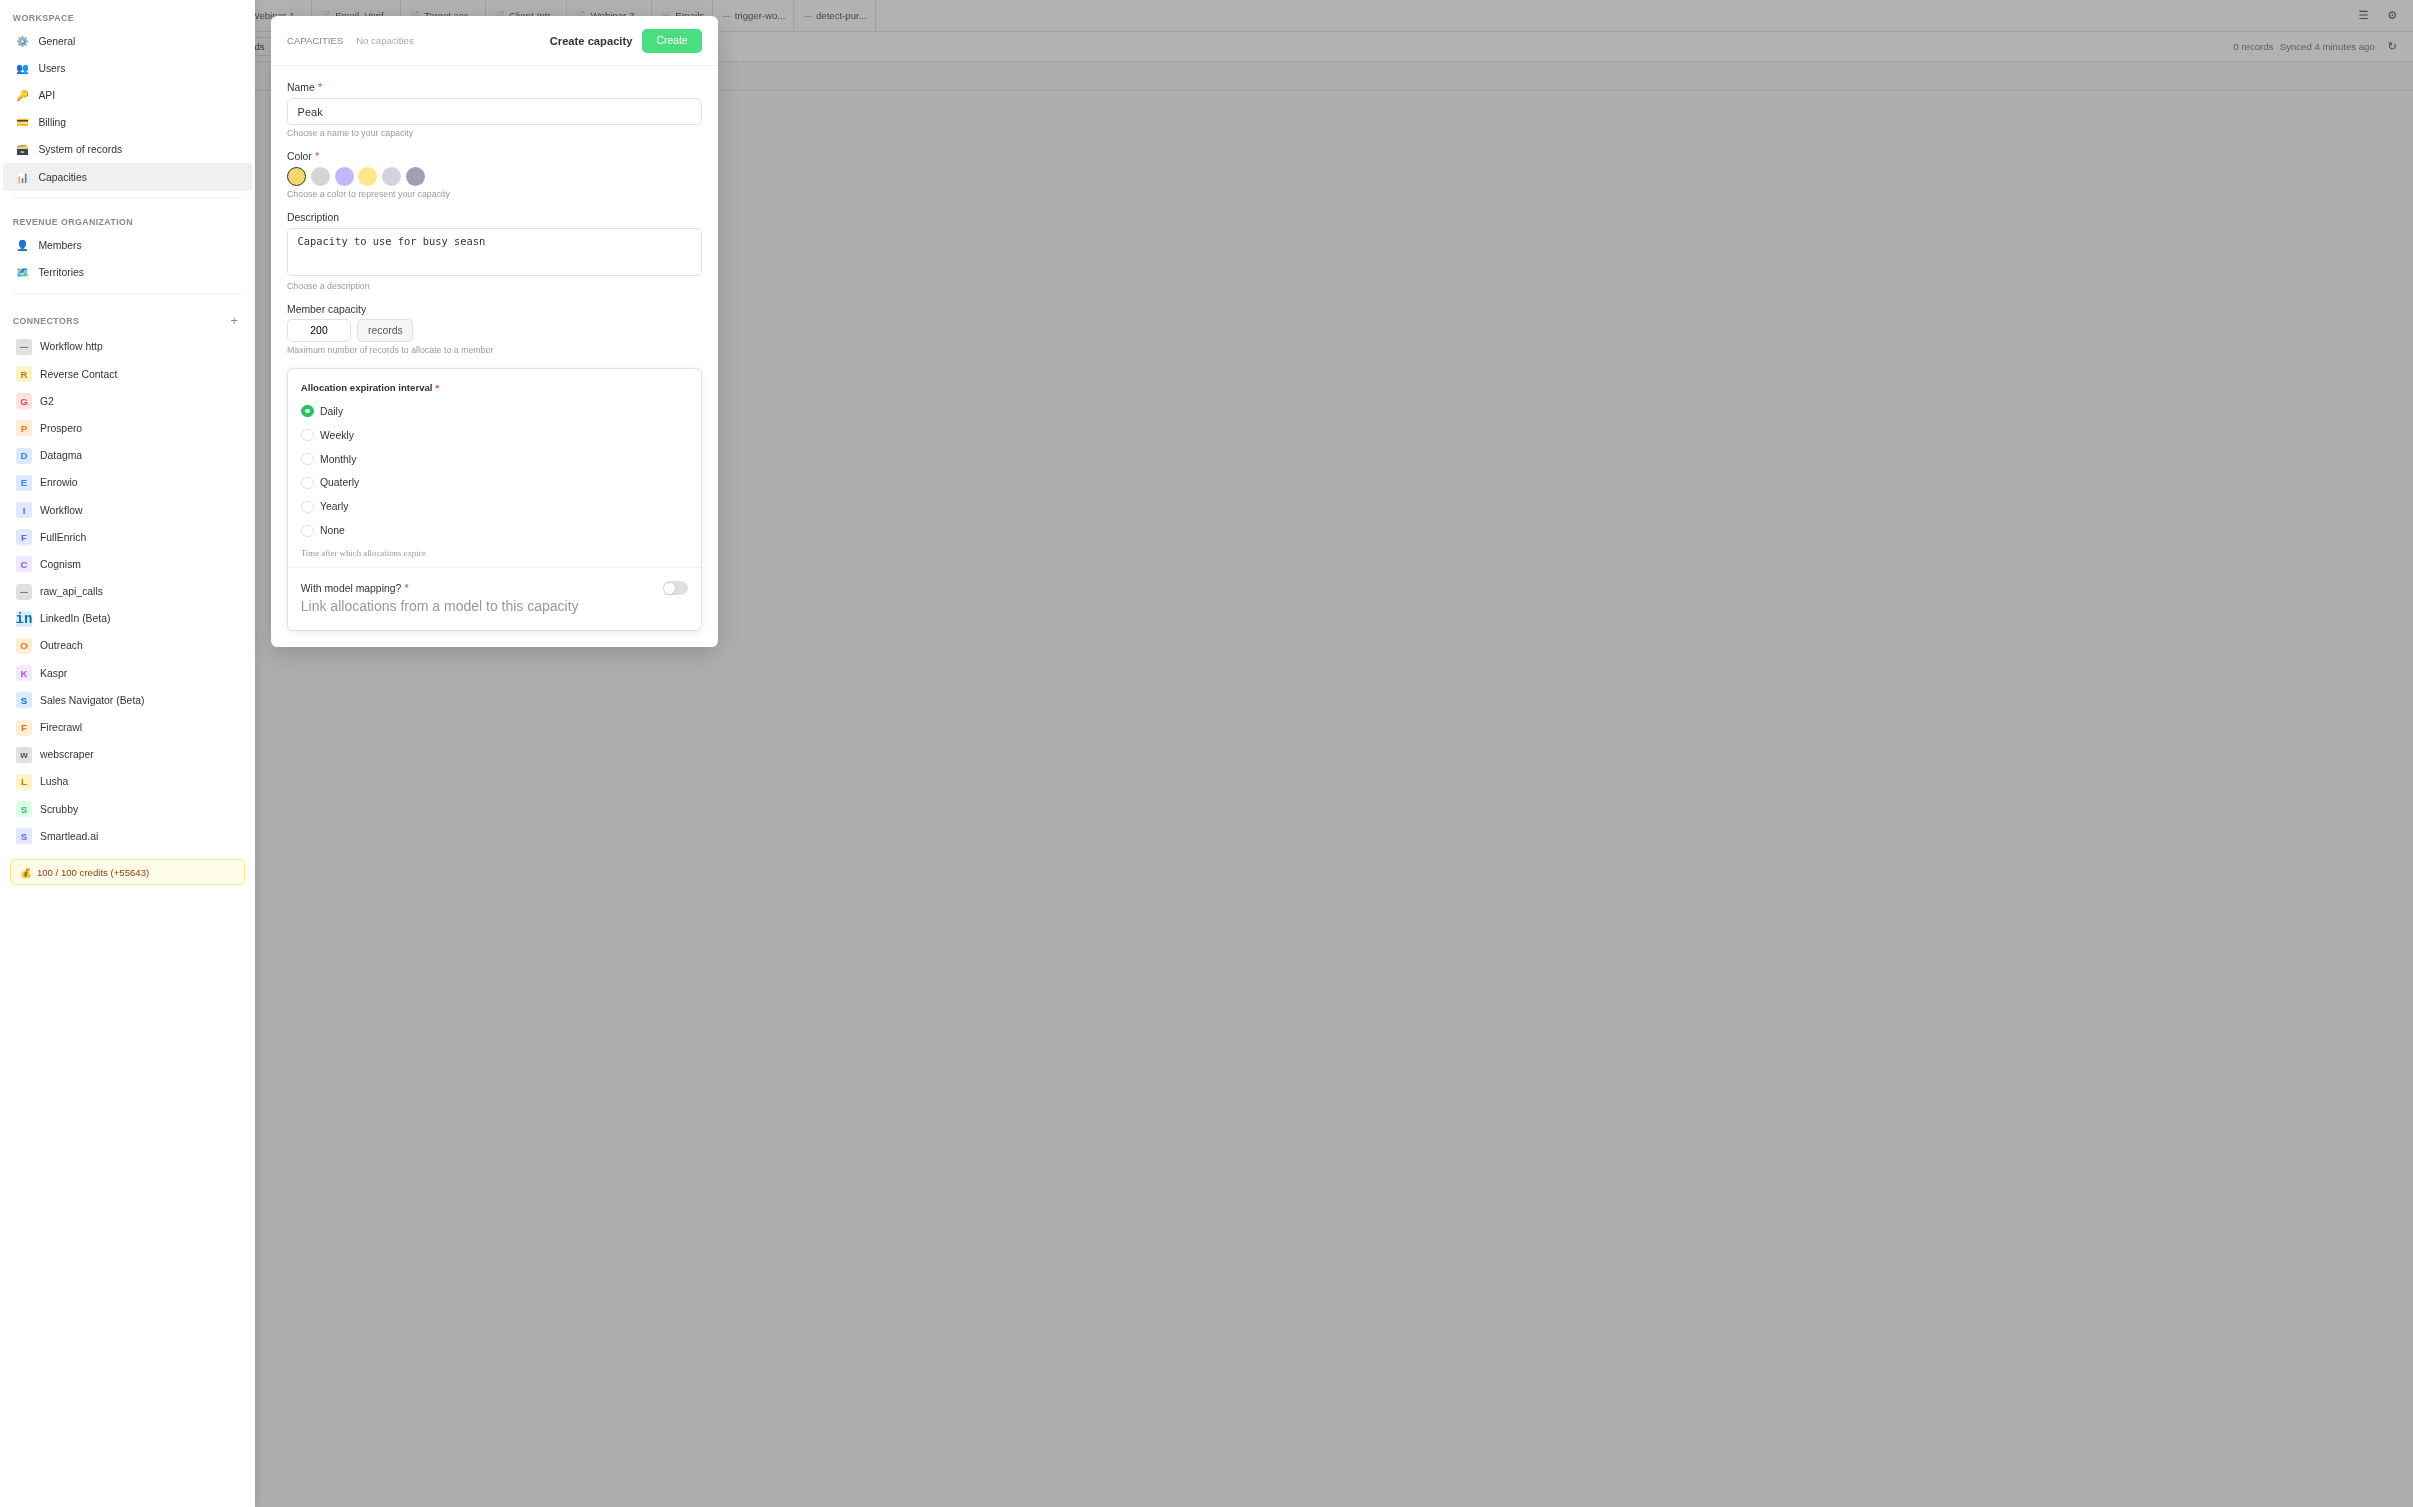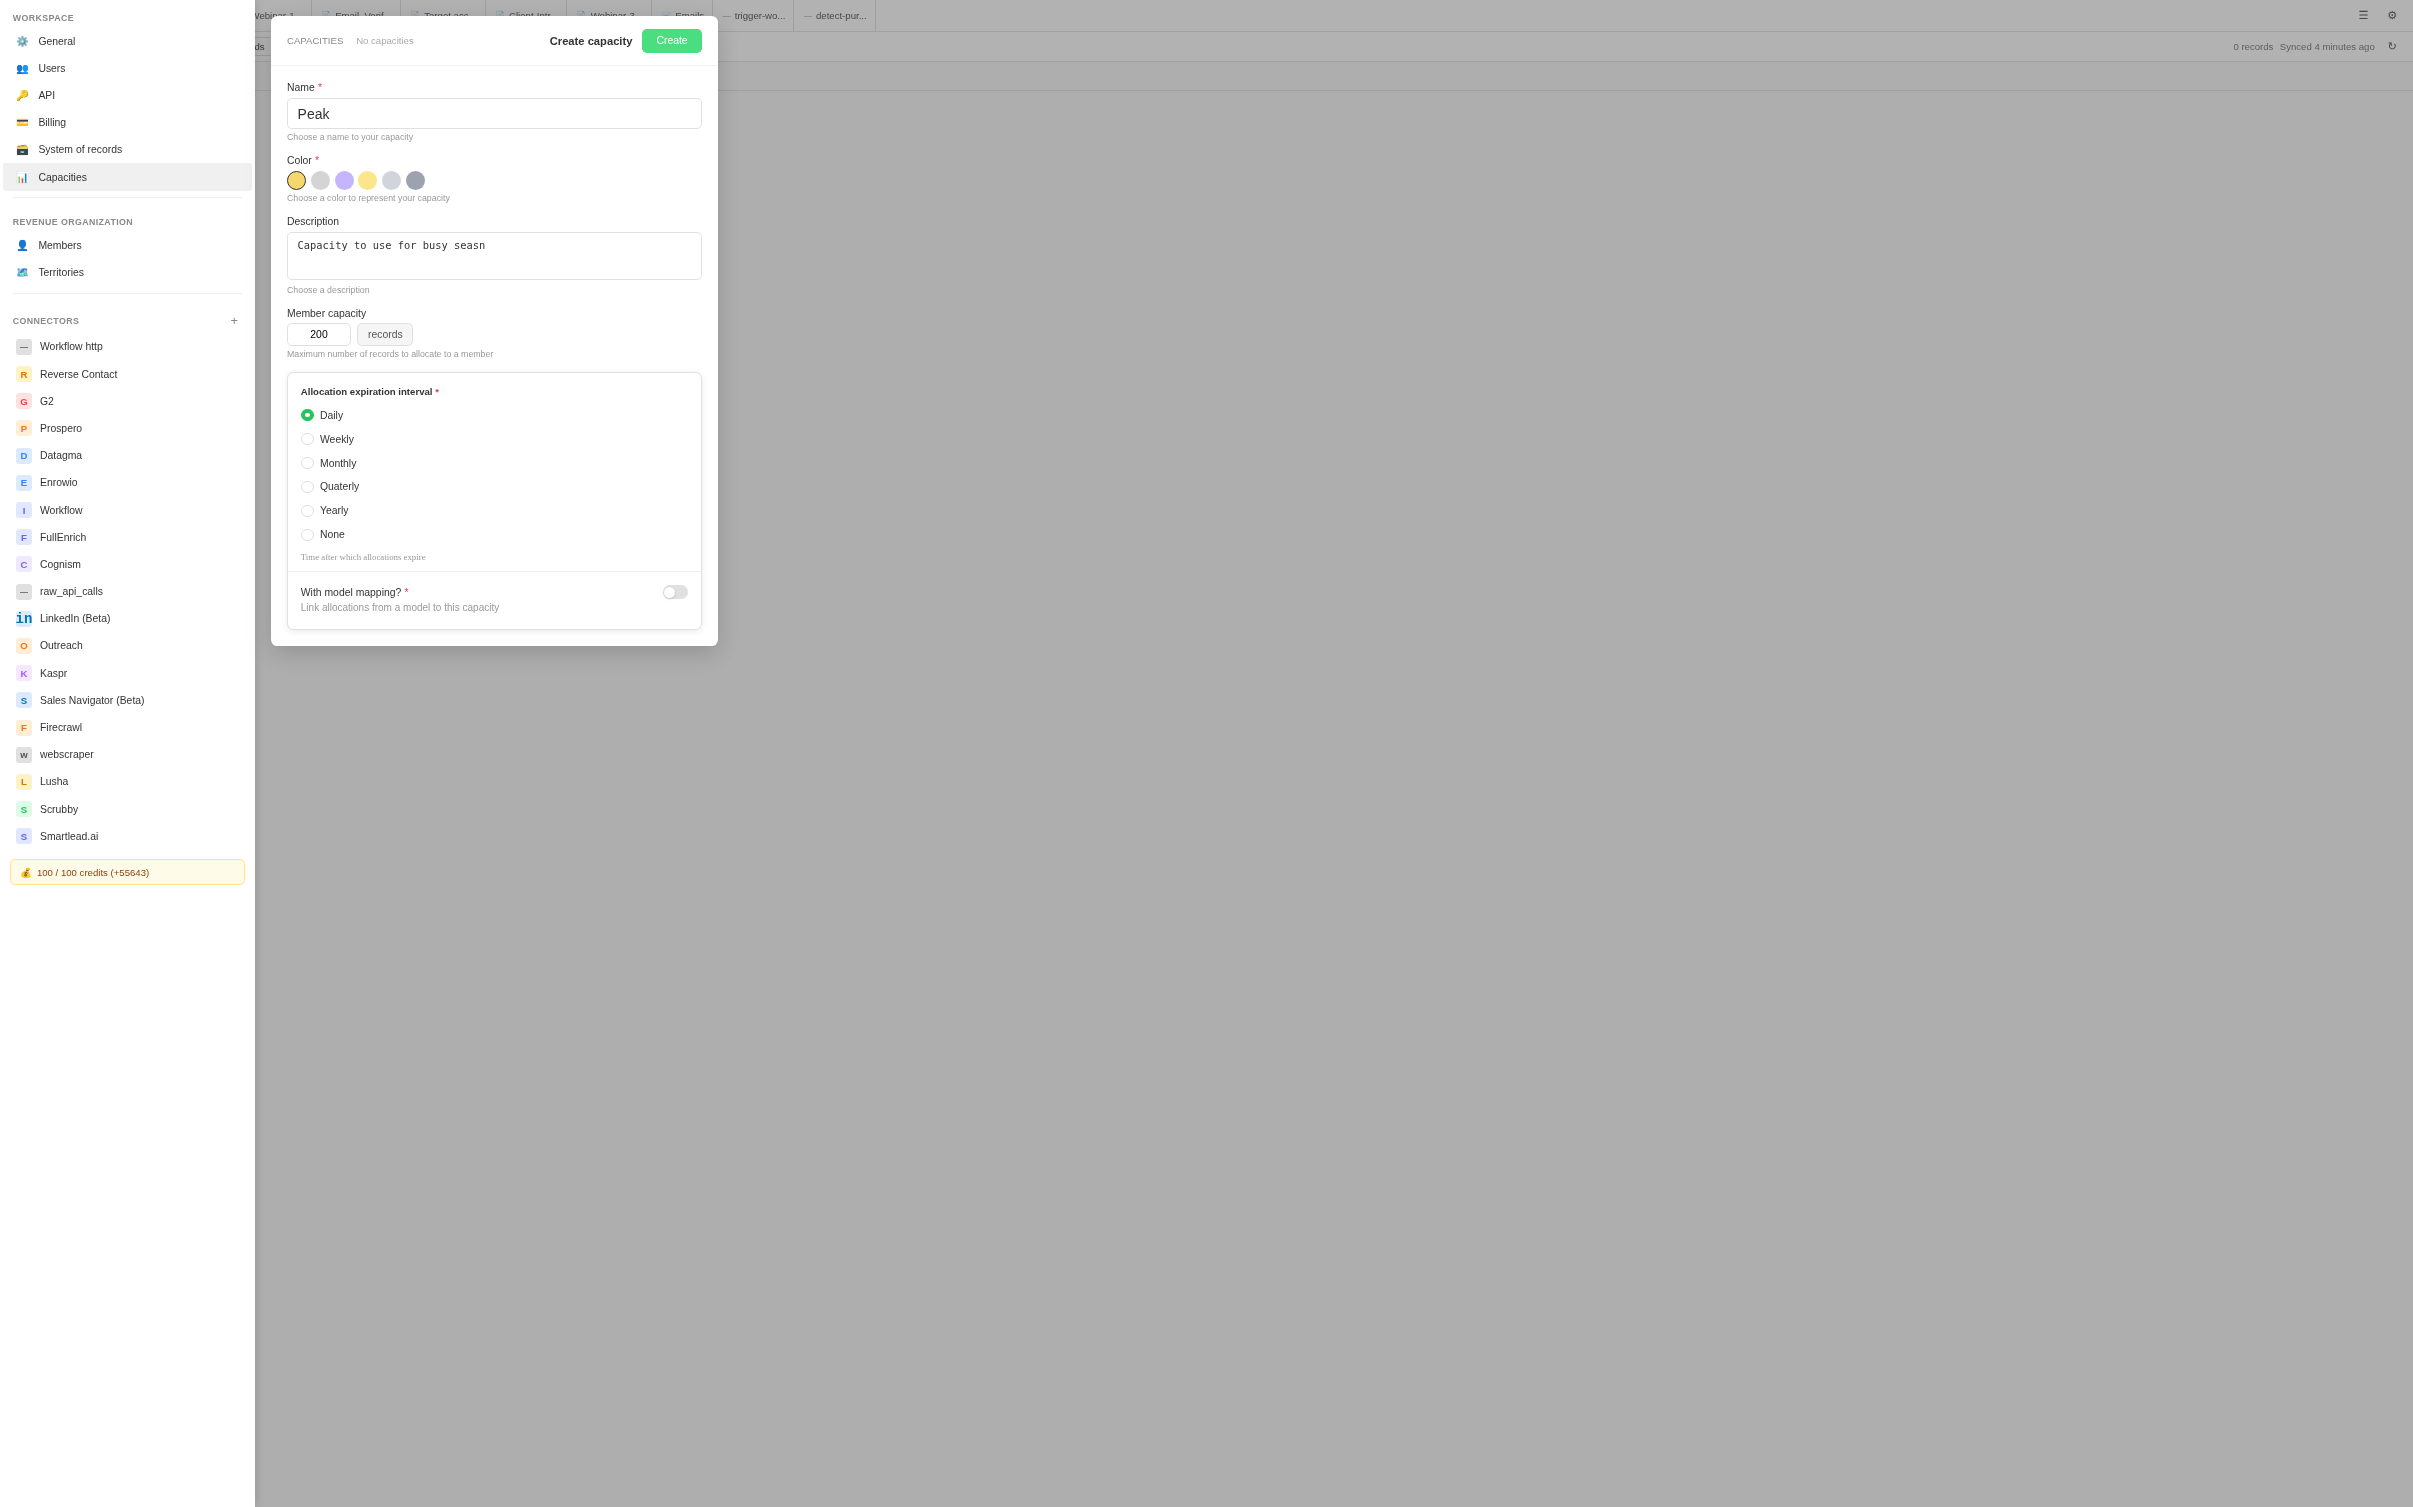--- a/index.html
+++ b/index.html
@@ -111,21 +111,21 @@
     .modal-create-btn {
       background: #4ade80; color: #fff; border: none; border-radius: 4.8px;
       padding: 6.4px 14.4px; font-size: 10.4px; font-weight: 500; cursor: pointer;
     }
     .modal-body { padding: 16px; }
     .form-group { margin-bottom: 12.8px; }
     .form-label { font-size: 10.4px; font-weight: 500; color: #333; margin-bottom: 4.8px; display: flex; align-items: center; gap: 3.2px; }
     .form-label .required { color: #e53e3e; }
     .form-input {
       width: 100%; padding: 6.4px 9.6px; border: 0.8px solid #e0e0e0; border-radius: 4.8px;
-      font-size: 14px; color: #333; outline: none;
+      font-size: 11px; color: #333; outline: none;
     }
     .form-hint { font-size: 8.8px; color: #999; margin-top: 3.2px; }
     .color-options { display: flex; gap: 4.8px; margin-bottom: 3.2px; }
     .color-swatch { width: 19px; height: 19px; border-radius: 50%; cursor: pointer; border: 1.6px solid transparent; }
     .color-swatch.selected { border-color: #333; }
     .form-textarea {
       width: 100%; padding: 6.4px 9.6px; border: 0.8px solid #e0e0e0; border-radius: 4.8px;
       font-size: 10.4px; color: #333; outline: none; resize: none; height: 48px;
     }
     .member-capacity-row { display: flex; align-items: center; gap: 6.4px; }
@@ -159,21 +159,21 @@
     .dropdown-divider { height: 0.8px; background: #f0f0f0; margin: 6.4px 0; }
     .model-mapping-row {
       display: flex; align-items: center; justify-content: space-between; padding: 6.4px 12.8px 3.2px;
     }
     .model-mapping-label { font-size: 10.4px; font-weight: 500; color: #333; display: flex; align-items: center; gap: 3.2px; }
     .toggle-track {
       width: 25.5px; height: 14.4px; border-radius: 7.2px; background: #e0e0e0;
       display: flex; align-items: center; padding: 1.6px; cursor: pointer;
     }
     .toggle-thumb { width: 11.2px; height: 11.2px; border-radius: 50%; background: #fff; box-shadow: 0 0.8px 2.4px rgba(0,0,0,0.2); }
-    .mapping-hint { font-size: 10px; color: #999; padding: 0 12.8px 6.4px; }
+    .mapping-hint { font-size: 14px; color: #999; padding: 0 12.8px 6.4px; }
   </style>
 </head>
 <body>
 
 <div class="top-bar">
   <div class="top-bar-icon">
     <span>D</span>
   </div>
   <div class="top-bar-title">Data</div>
   <div class="tabs-area">

